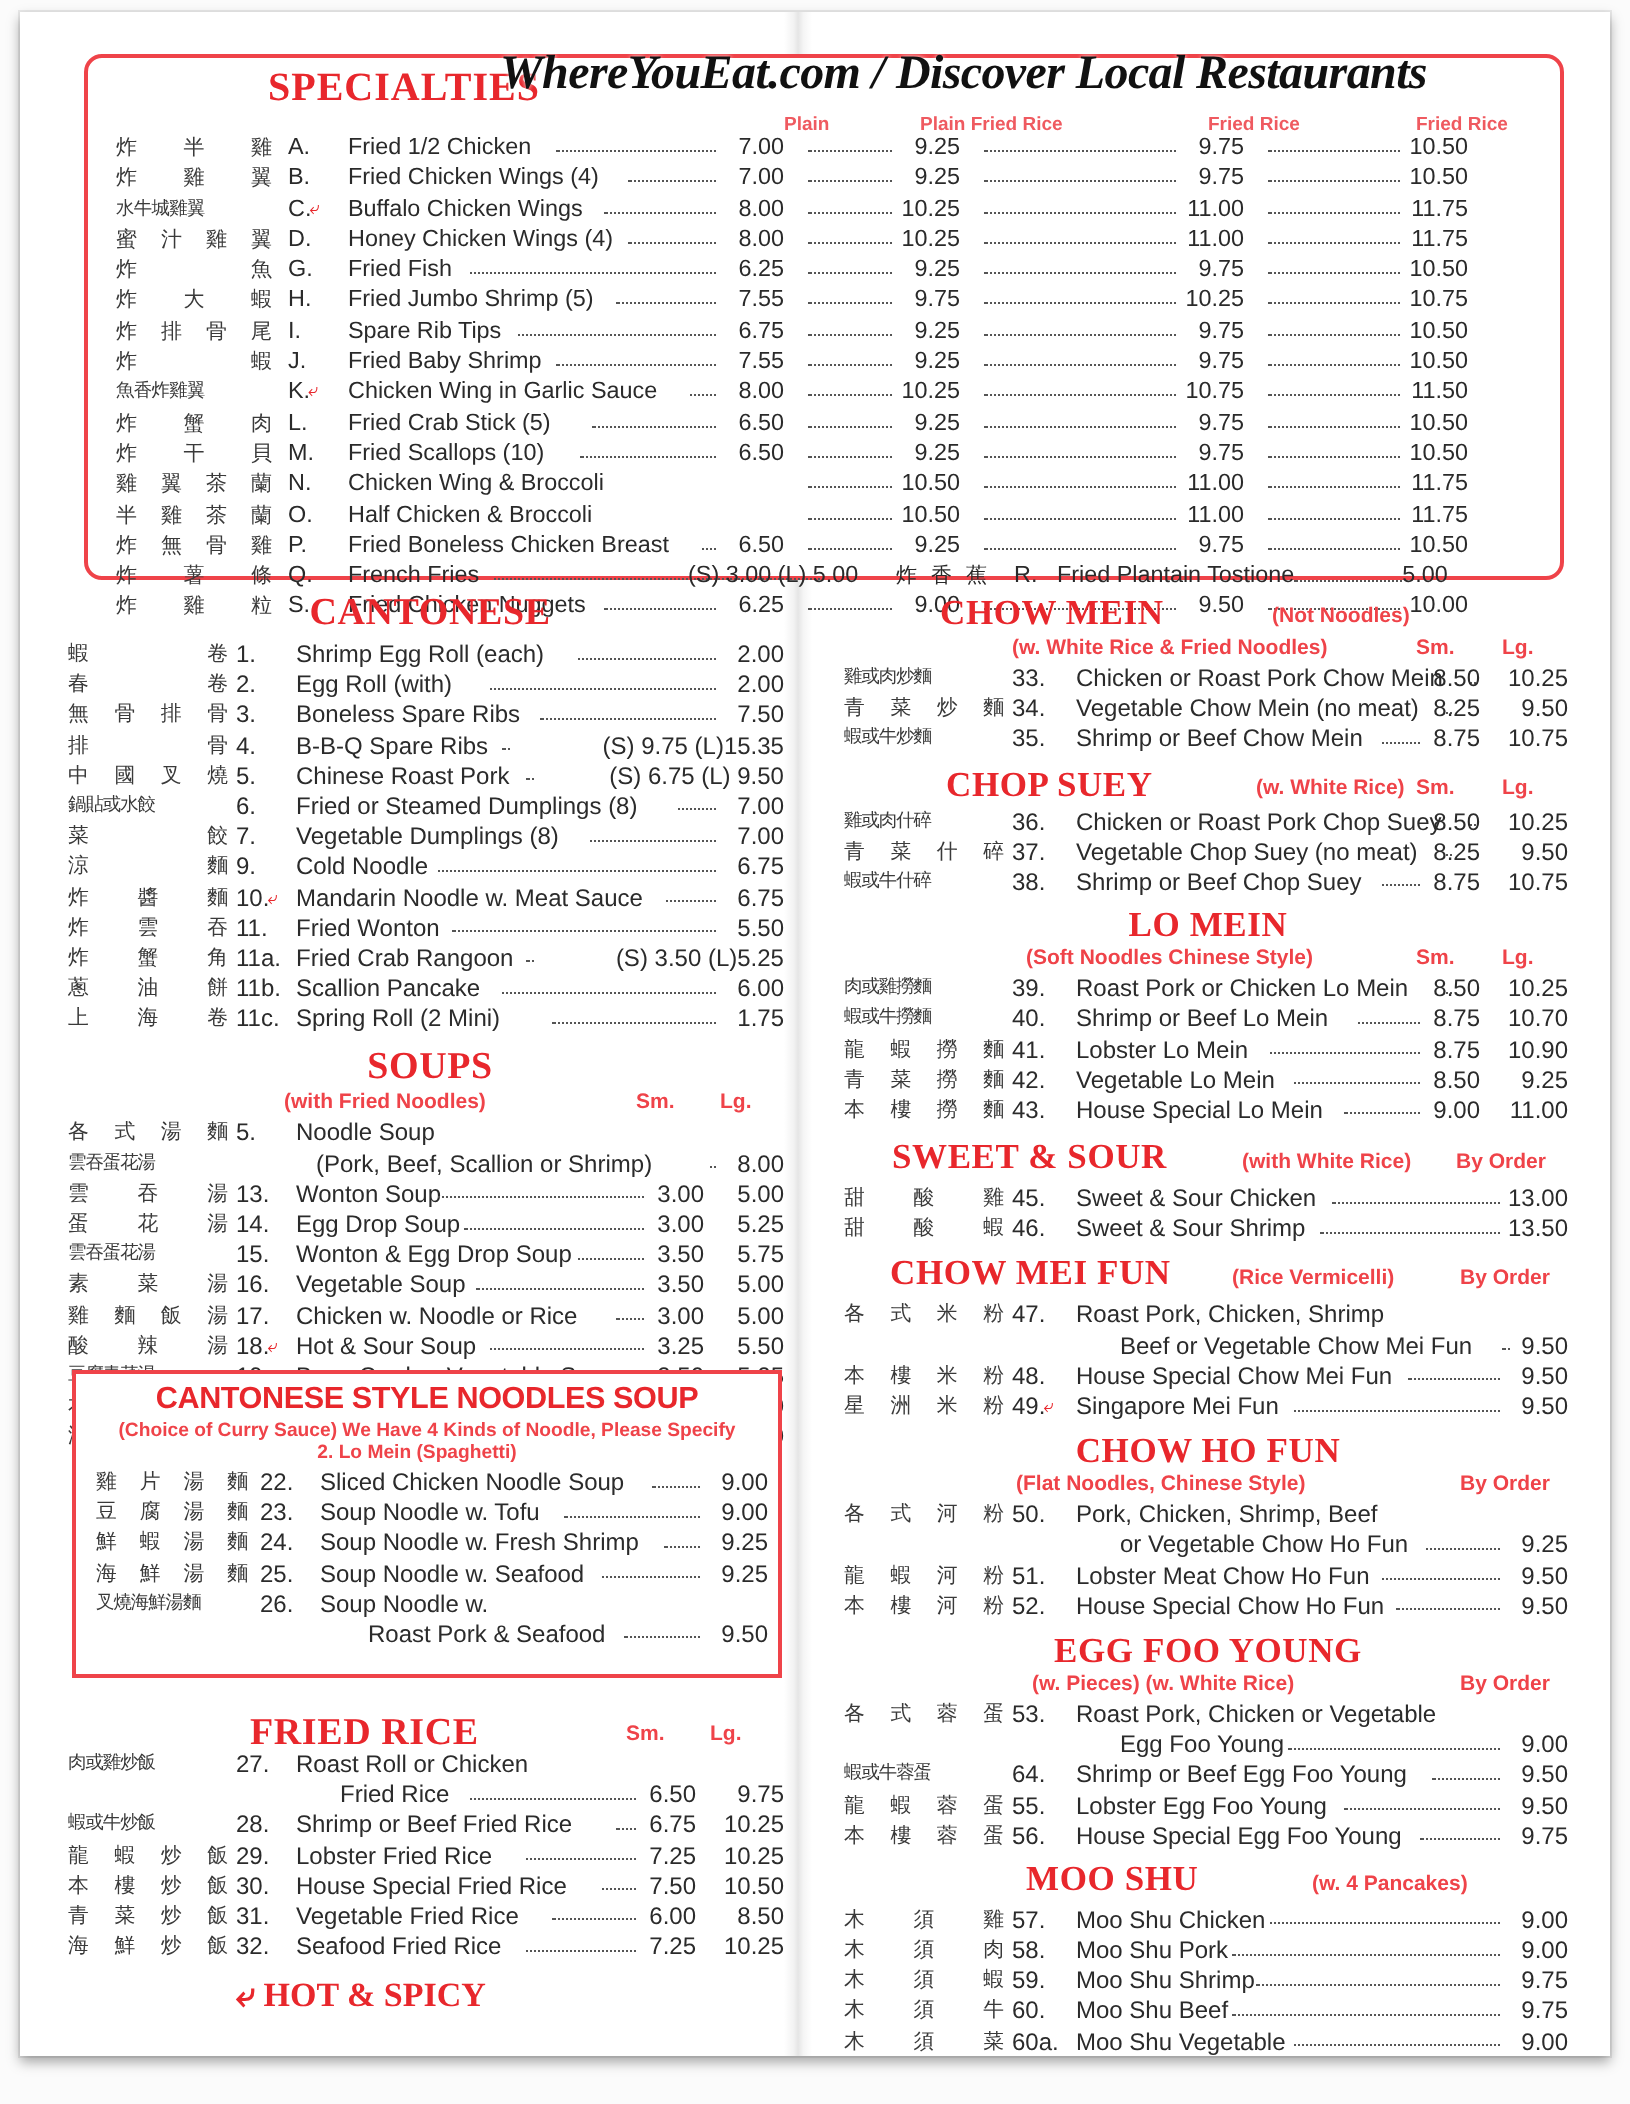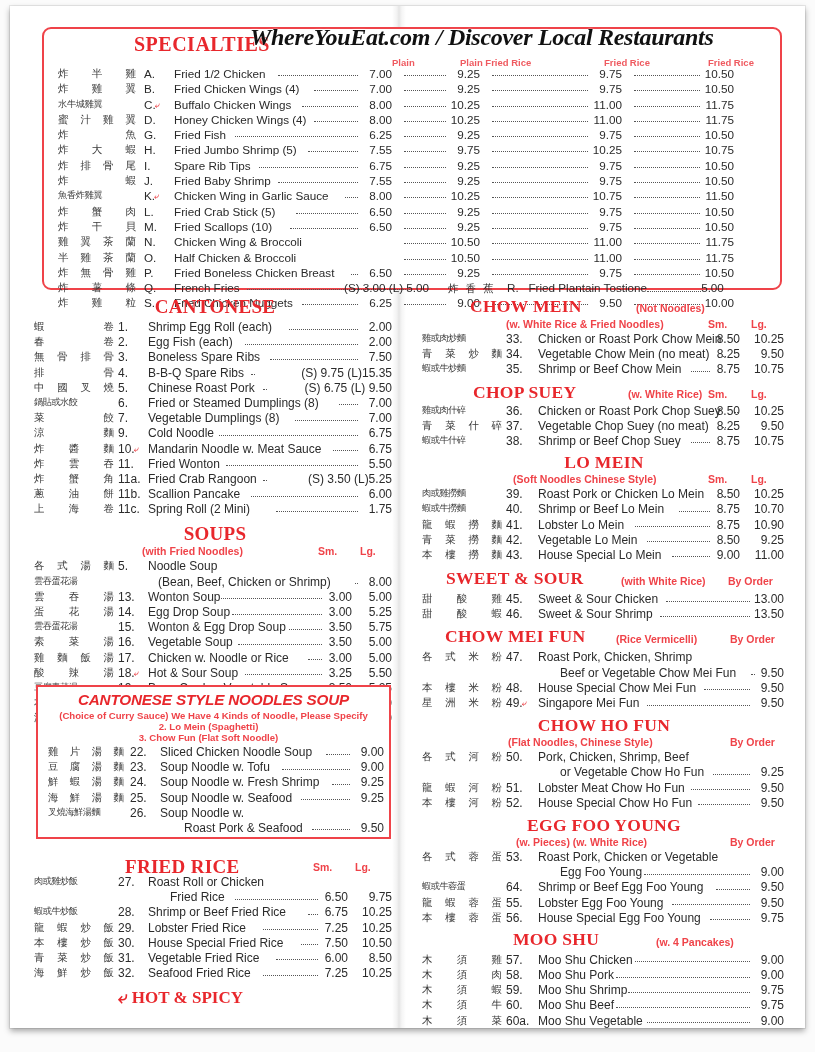--- a/index.html
+++ b/index.html
@@ -98,21 +98,21 @@
   .item .cont{ position:absolute; left:140px; top:0; font-size:12px; }
 
   
   .cant-box {
     position:absolute; left:12px; top:389px; width:360px; height:152px;
     border:2.5px solid #ef4349; background:#fff;
   }
   .cant-t {
     text-align:center; margin-top:4px;
     font-family:"Liberation Sans", sans-serif;
-    font-weight:bold; font-size:15.3px; color:#e8272c; letter-spacing:-.2px;font-style:italic;
+    font-weight:bold; font-size:15.3px; color:#e8272c; letter-spacing:-.2px;
   }
   .cant-s { text-align:center; font-size:9.6px; font-weight:bold; color:#ef4349; margin-top:1px; }
   .cant-l { text-align:center; font-size:9.6px; font-weight:bold; color:#ef4349; margin-left:-10px; }
 
   .watermark {
     position:absolute; left:250px; top:24px; width:556px; height:30px;
     font-family:"Liberation Serif", serif;
     font-style:italic; font-weight:bold;
     font-size:24px; color:#111; letter-spacing:-.3px;
     white-space:nowrap; z-index:40;
@@ -419,21 +419,21 @@
           <span class="nm2" style="left:118px;">Shrimp Egg Roll (each)</span>
           <span class="dots" style="left:258.6px;width:69.39999999999998px;"></span>
           <span class="p1" style="left:328px;width:34px;">2.00</span>
         </div>
         <div class="item">
           <span class="cjk2" style="width:80px;">
             <i style="font-style:normal">春</i>
             <i style="font-style:normal">卷</i>
           </span>
           <span class="num" style="left:88px;">2.</span>
-          <span class="nm2" style="left:118px;">Egg Fish (each)</span>
+          <span class="nm2" style="left:118px;">Egg Roll (with)</span>
           <span class="dots" style="left:214.5px;width:113.5px;"></span>
           <span class="p1" style="left:328px;width:34px;">2.00</span>
         </div>
         <div class="item">
           <span class="cjk2" style="width:80px;">
             <i style="font-style:normal">無</i>
             <i style="font-style:normal">骨</i>
             <i style="font-style:normal">排</i>
             <i style="font-style:normal">骨</i>
           </span>
@@ -565,21 +565,21 @@
             <i style="font-style:normal">麵</i>
           </span>
           <span class="num" style="left:88px;">5.</span>
           <span class="nm2" style="left:118px;">Noodle Soup</span>
         </div>
         <div class="item">
           <span class="cjk2 tight" style="width:80px;">
             <i style="font-style:normal">雲吞蛋花湯</i>
           </span>
           <span class="num" style="left:88px;"></span>
-          <span class="cont" style="left:128px;">(Bean, Beef, Chicken or Shrimp)</span>
+          <span class="cont" style="left:128px;">(Pork, Beef, Scallion or Shrimp)</span>
           <span class="dots" style="left:325.29999999999995px;width:3px;"></span>
           <span class="p2" style="left:328px;width:34px;">8.00</span>
         </div>
         <div class="item">
           <span class="cjk2" style="width:80px;">
             <i style="font-style:normal">雲</i>
             <i style="font-style:normal">吞</i>
             <i style="font-style:normal">湯</i>
           </span>
           <span class="num" style="left:88px;">13.</span>
@@ -680,21 +680,20 @@
         </div>
       </div>
   </div>
 
   <div class="colL" style="top:685px;width:370px;">
     <div class="cant-box" style="position:relative;left:6px;top:0;width:355px;height:154px;">
       <div class="cant-t">CANTONESE STYLE NOODLES SOUP</div>
       <div class="cant-s">(Choice of Curry Sauce) We Have 4 Kinds of Noodle, Please Specify</div>
       <div id="cant-choices">
           <div class="cant-l">2. Lo Mein (Spaghetti)</div>
-          <div class="cant-l">3. Chow Fun (Flat Soft Noodle)</div>
         </div>
       <div id="cant-list" style="margin-top:2px;">
           <div class="item">
             <span class="cjk2" style="left:10px;width:76px;">
               <i style="font-style:normal">雞</i>
               <i style="font-style:normal">片</i>
               <i style="font-style:normal">湯</i>
               <i style="font-style:normal">麵</i>
             </span>
             <span class="num" style="left:92px;">22.</span>

